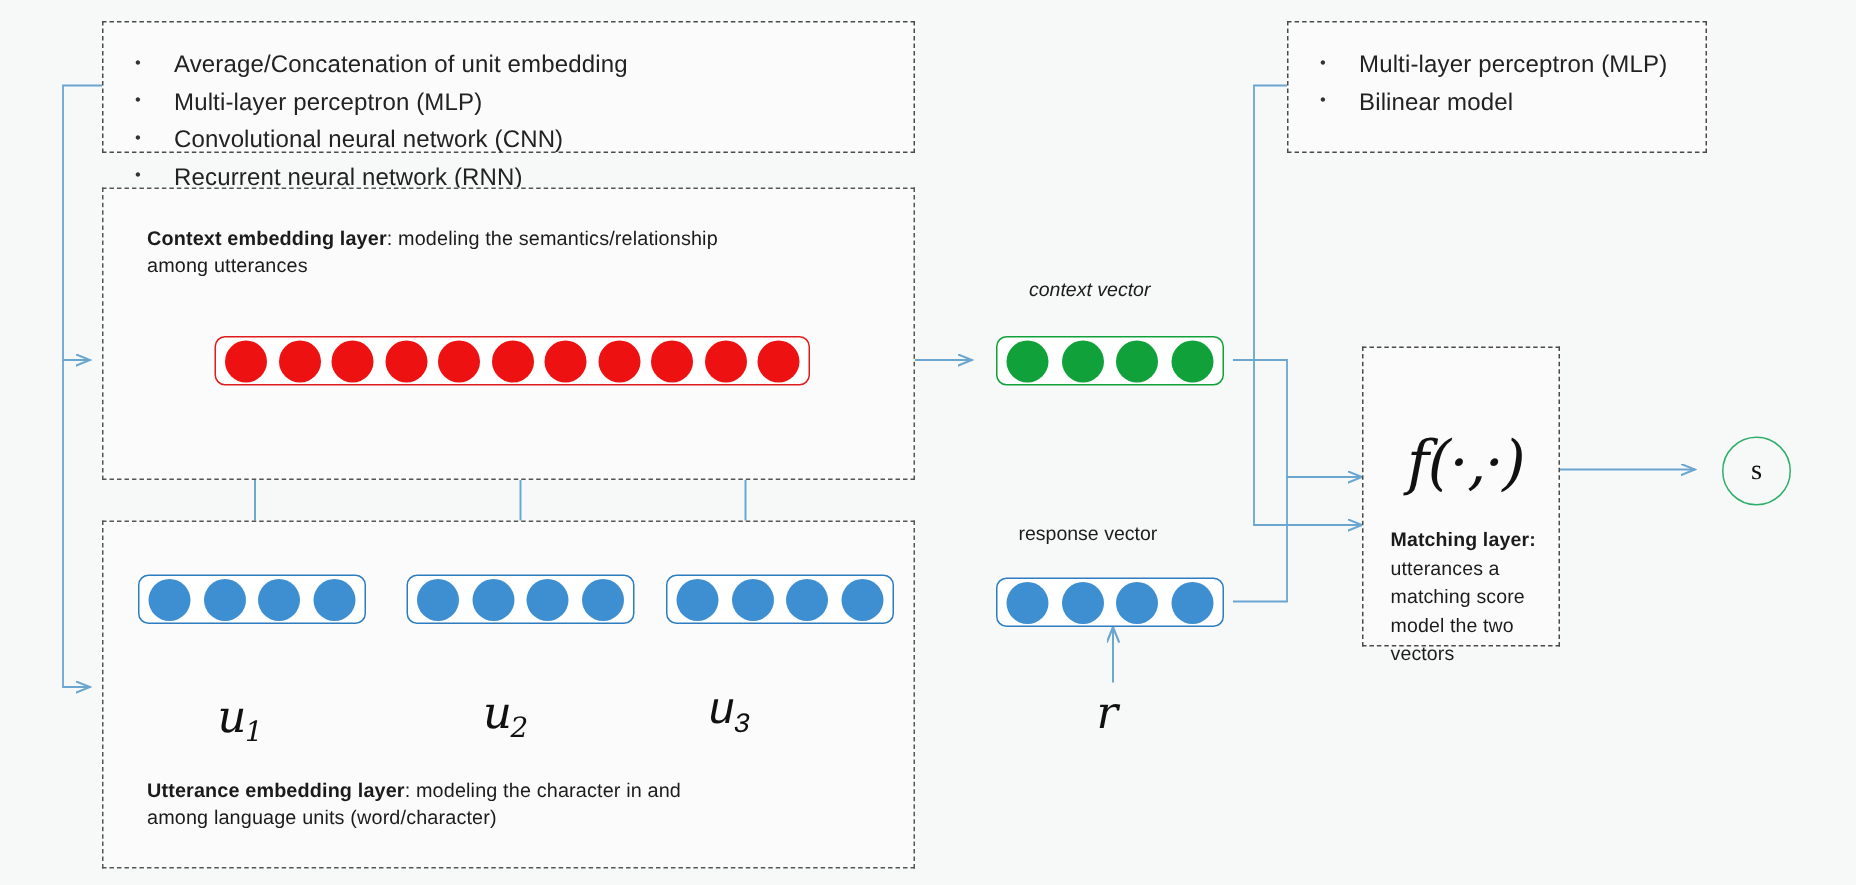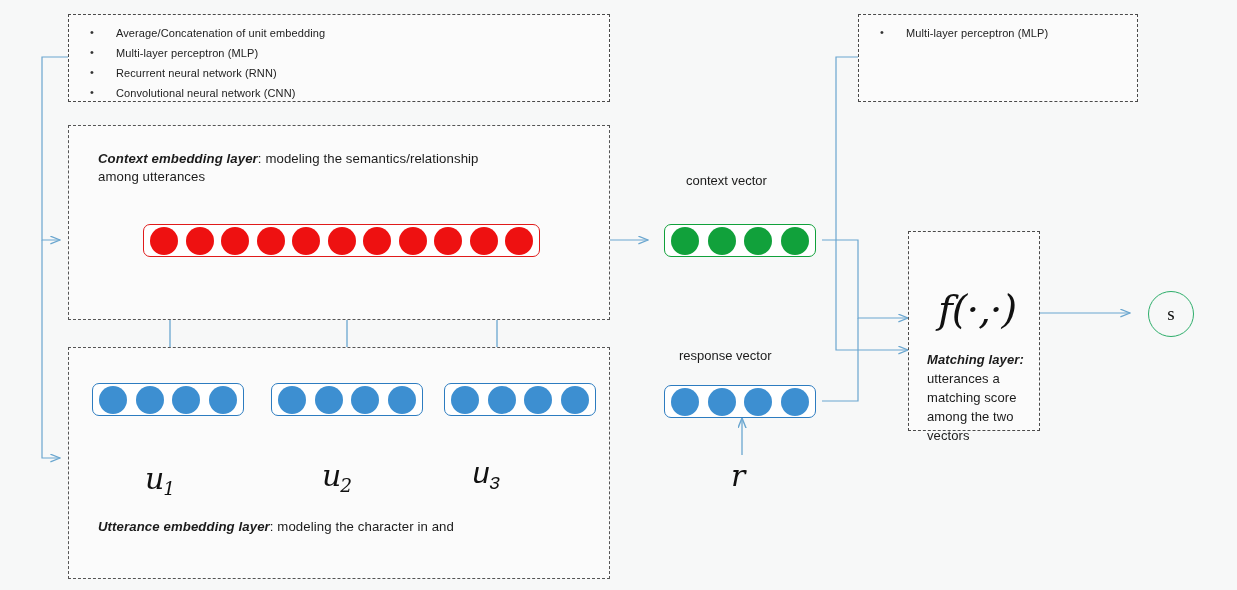--- a/index.html
+++ b/index.html
@@ -26,44 +26,45 @@
   }
 
   
   .bullets{
     position:absolute;
     list-style:none;
     margin:0;padding:0;
   }
   .bullets li{
     position:relative;
-    font-size:11px;
+    font-size:16px;
     color:#222;
     line-height:15px;
     margin-bottom:5px;
     padding-left:48px;
     letter-spacing:.1px;
+    margin-top:10px;
   }
   .bullets li:before{
     content:"\2022";
     position:absolute;
     left:22px;top:-1px;
     font-size:11px;
     color:#333;
   }
 
   
   .caption{
     position:absolute;
     font-size:13.2px;
     color:#1b1b1b;
     line-height:18px;
     letter-spacing:.1px;
   }
-  .caption b{font-weight:bold;font-style:italic;}
+  .caption b{font-weight:bold;}
 
   
   .pill{
     position:absolute;
     box-sizing:border-box;
     border-radius:7px;
     background:#ffffff;
     display:flex;
     align-items:center;
     justify-content:space-between;
@@ -157,27 +158,28 @@
 
     <path d="M858,57 L836,57 L836,350 L908,350" fill="none" stroke="#6aa6cf" stroke-width="1.2" marker-end="url(#ah)"></path>
 
     <path d="M1040,313 L1130,313" fill="none" stroke="#6aa6cf" stroke-width="1.2" marker-end="url(#ah)"></path>
   </svg>
 
   <div class="dashbox" style="left:68px;top:14px;width:542px;height:88px;"></div>
   <ul class="bullets" style="left:68px;top:26px;width:540px;">
     <li>Average/Concatenation  of unit embedding</li>
     <li>Multi-layer perceptron (MLP)</li>
+    <li>Convolutional  neural network (CNN)</li>
     <li>Recurrent neural network (RNN)</li>
-    <li>Convolutional  neural network (CNN)</li>
   </ul>
 
   <div class="dashbox" style="left:858px;top:14px;width:280px;height:88px;"></div>
   <ul class="bullets" style="left:858px;top:26px;width:278px;">
     <li>Multi-layer perceptron (MLP)</li>
+    <li>Bilinear model</li>
   </ul>
 
   <div class="solidbox" style="left:68px;top:125px;width:542px;height:195px;"></div>
   <div class="caption" style="left:98px;top:150px;width:470px;">
     <b>Context embedding layer</b><span>: </span><span>modeling the semantics/relationship</span><br>
     <span>among utterances</span>
   </div>
 
   <div class="pill red" style="left:143px;top:224px;width:397px;height:33px;padding:0 6px;">
     <span class="dot red" style="width:28px;height:28px;"></span>
@@ -219,23 +221,24 @@
   </div>
   <div class="math" style="left:322px;top:458px;font-size:30px;">
     <span>u</span><span class="sub">2</span>
   </div>
   <div class="math" style="left:472px;top:458px;font-size:30px;font-family:Liberation Mono, monospace;">
     <span>u</span><span class="sub">3</span>
   </div>
 
   <div class="caption" style="left:98px;top:518px;width:470px;">
     <b>Utterance embedding layer</b><span>: </span><span>modeling the character in and</span><br>
-  </div>
-
-  <div class="vlabel" style="left:686px;top:173px;">context vector</div>
+    <span>among language units (word/character)</span>
+  </div>
+
+  <div class="vlabel" style="left:686px;top:185px;font-style:italic;">context vector</div>
   <div class="pill green" style="left:664px;top:224px;width:152px;height:33px;padding:0 6px;">
     <span class="dot green" style="width:28px;height:28px;"></span>
     <span class="dot green" style="width:28px;height:28px;"></span>
     <span class="dot green" style="width:28px;height:28px;"></span>
     <span class="dot green" style="width:28px;height:28px;"></span>
   </div>
 
   <div class="vlabel" style="left:679px;top:348px;">response vector</div>
   <div class="pill blue" style="left:664px;top:385px;width:152px;height:33px;padding:0 6px;">
     <span class="dot blue" style="width:28px;height:28px;"></span>
@@ -244,21 +247,21 @@
     <span class="dot blue" style="width:28px;height:28px;"></span>
   </div>
   <div class="math" style="left:731px;top:458px;font-size:30px;">r</div>
 
   <div class="dashbox" style="left:908px;top:231px;width:132px;height:200px;"></div>
   <div class="fsym" style="left:938px;top:286px;">f(·,·)</div>
   <div class="caption" style="left:927px;top:350px;width:118px;line-height:19px;font-size:13px;">
     <b>Matching layer:</b><br>
     <span>utterances a</span><br>
     <span>matching score</span><br>
-    <span>among the two</span><br>
+    <span>model the two</span><br>
     <span>vectors</span>
   </div>
 
   <div class="score" style="left:1148px;top:291px;width:44px;height:44px;">
     <span>s</span>
   </div>
 
 </div>
 
 </body></html>

